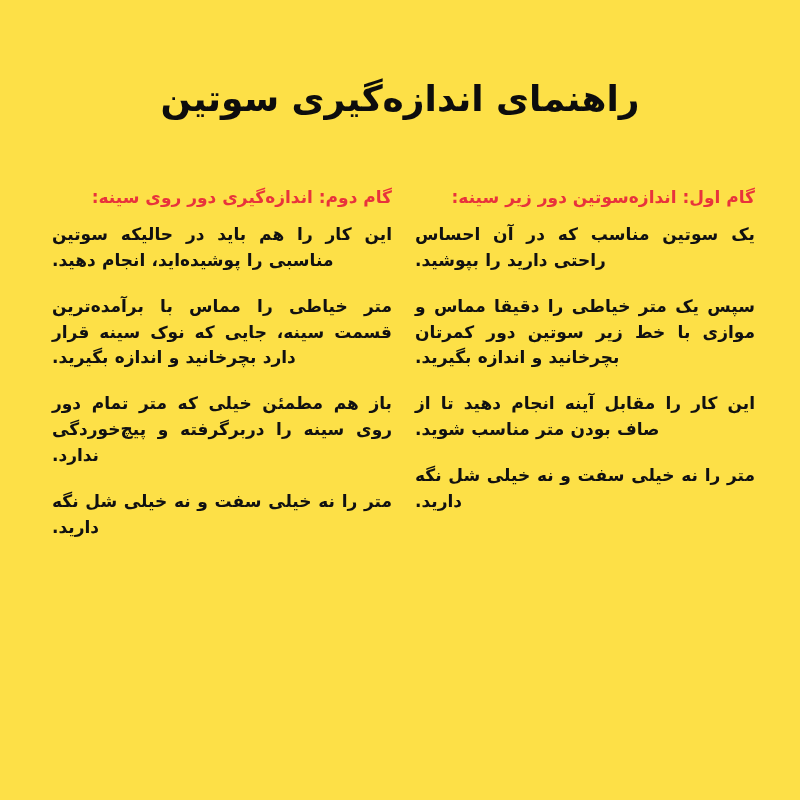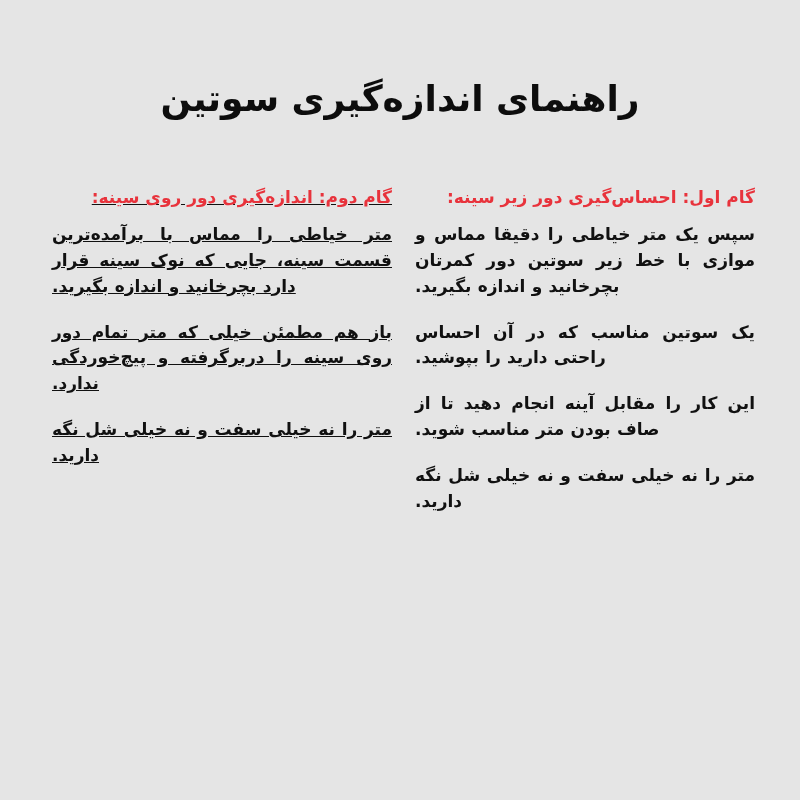--- a/index.html
+++ b/index.html
@@ -15,21 +15,21 @@
     font-family: "DejaVu Sans", "Liberation Sans", sans-serif;
     color: #111111;
     -webkit-font-smoothing: antialiased;
   }
 
   .page {
     position: relative;
     width: 800px;
     height: 800px;
     box-sizing: border-box;
-    background: #e5e5e5;
+    background: #fde047;
   }
 
   
   .title-wrap {
     position: absolute;
     top: 52px;
     left: 0;
     width: 800px;
     text-align: center;
   }
@@ -61,21 +61,20 @@
   .column {
     width: 340px;
     direction: rtl;
     unicode-bidi: isolate;
   }
   .column.right-col {
     margin-right: 45px;
   }
   .column.left-col {
     margin-left: 52px;
-    text-decoration: underline;
   }
 
   .col-heading {
     font-size: 17px;
     line-height: 1.3;
     font-weight: 700;
     color: #e8333c;
     text-align: right;
     margin: 0 0 14px 0;
     direction: rtl;
@@ -113,32 +112,33 @@
 
 <div class="page">
 
   <div class="title-wrap">
     <h1 class="title">راهنمای اندازه‌گیری سوتین</h1>
   </div>
 
   <div class="columns">
 
     <section class="column right-col">
-      <h2 class="col-heading">گام اول: احساس‌گیری دور زیر سینه:</h2>
+      <h2 class="col-heading">گام اول: اندازه‌سوتین دور زیر سینه:</h2>
       <div class="para-list">
+        <p class="para">یک سوتین مناسب که در آن احساس راحتی دارید را بپوشید.</p>
         <p class="para">سپس یک متر خیاطی را دقیقا مماس و موازی با خط زیر سوتین دور کمرتان بچرخانید و اندازه بگیرید.</p>
-        <p class="para">یک سوتین مناسب که در آن احساس راحتی دارید را بپوشید.</p>
         <p class="para">این کار را مقابل آینه انجام دهید تا از صاف بودن متر مناسب شوید.</p>
         <p class="para">متر را نه خیلی سفت و نه خیلی شل نگه دارید.</p>
       </div>
     </section>
 
     <section class="column left-col">
       <h2 class="col-heading">گام دوم: اندازه‌گیری دور روی سینه:</h2>
       <div class="para-list">
+        <p class="para">این کار را هم باید در حالیکه سوتین مناسبی را پوشیده‌اید، انجام دهید.</p>
         <p class="para">متر خیاطی را مماس با برآمده‌ترین قسمت سینه، جایی که نوک سینه قرار دارد بچرخانید و اندازه بگیرید.</p>
         <p class="para">باز هم مطمئن خیلی که متر تمام دور روی سینه را دربرگرفته و پیچ‌خوردگی ندارد.</p>
         <p class="para">متر را نه خیلی سفت و نه خیلی شل نگه دارید.</p>
       </div>
     </section>
 
   </div>
 </div>
 
 </body></html>

